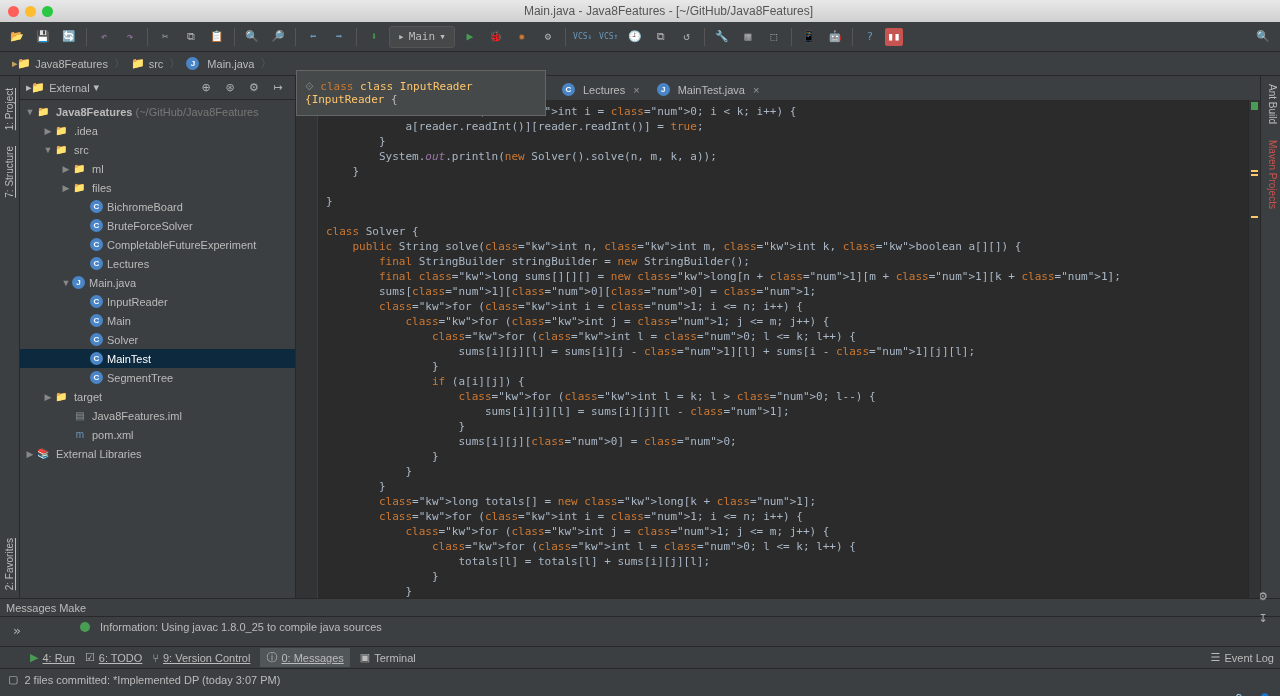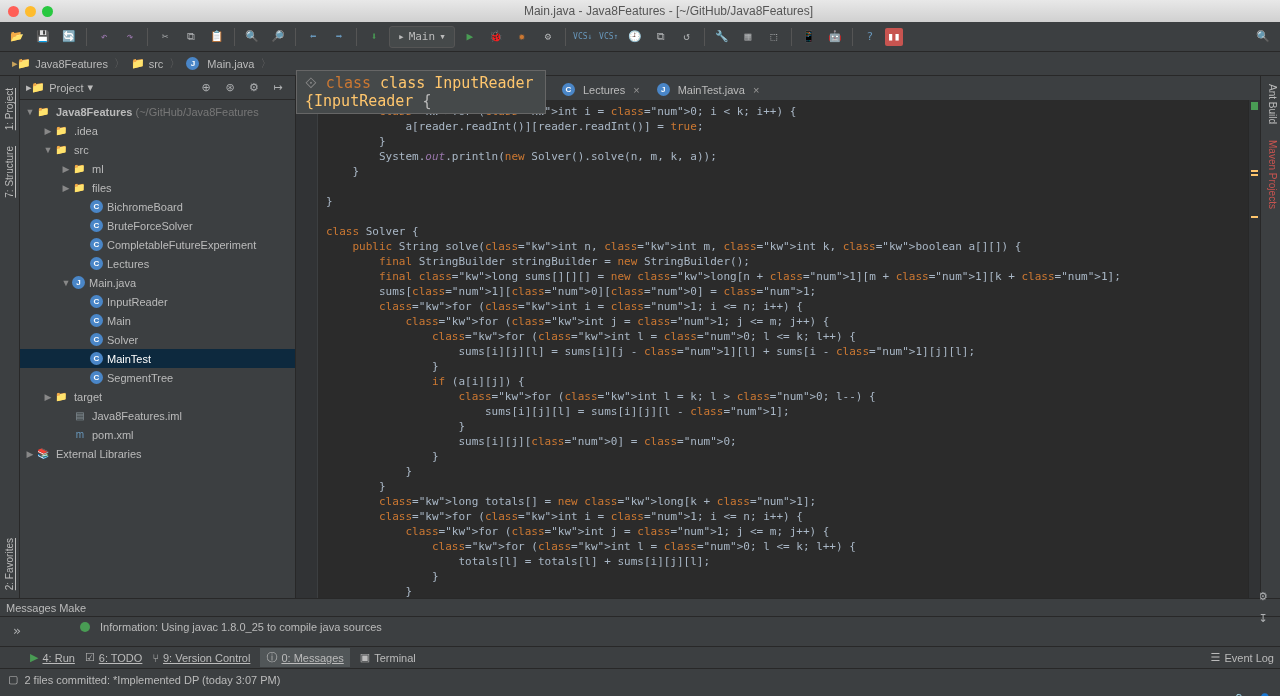--- a/index.html
+++ b/index.html
@@ -27,21 +27,21 @@
 .tree-item { display: flex; align-items: center; height: 19px; padding-right: 4px; cursor: pointer; white-space: nowrap; }
 .tree-item.selected { background: #0d293e; color: #fff; }
 .tree-arrow { width: 12px; text-align: center; color: #888; font-size: 9px; }
 .tree-icon { width: 16px; height: 16px; margin-right: 4px; display: inline-flex; align-items: center; justify-content: center; font-size: 10px; }
 .ic-folder { color: #c9a35b; }
 .ic-folder-src { color: #5896be; }
 .ic-class { background: #4a86c7; color: #fff; border-radius: 50%; width: 13px; height: 13px; font-size: 8px; font-weight: bold; }
 .ic-file { color: #87939a; }
 .editor-area { flex: 1; display: flex; flex-direction: column; background: #2b2b2b; position: relative; }
 .tab-bar { height: 24px; background: #3c3f41; display: flex; align-items: flex-end; font-family: -apple-system, sans-serif; font-size: 11px; }
-.floating-nav { position: absolute; left: 0; top: -6px; background: #45494a; border: 1px solid #666; padding: 3px 8px; font-family: Menlo, monospace; font-size: 15px; z-index: 10; width: 250px; }
+.floating-nav { position: absolute; left: 0; top: -6px; background: #45494a; border: 1px solid #666; padding: 9px 8px; font-family: Menlo, monospace; font-size: 11px; z-index: 10; width: 250px; }
 .ed-tab { padding: 4px 8px; display: flex; align-items: center; gap: 4px; background: #515658; cursor: pointer; margin-right: 1px; }
 .ed-tab.inactive { background: #3c3f41; }
 .close-x { color: #999; font-size: 11px; margin-left: 4px; }
 .code-area { flex: 1; display: flex; overflow: hidden; position: relative; }
 .gutter { width: 22px; background: #313335; border-right: 1px solid #3c3f41; }
 .code { flex: 1; padding: 4px 8px; font-family: Menlo, monospace; font-size: 11px; line-height: 15px; white-space: pre; color: #a9b7c6; overflow: hidden; }
 .kw { color: #cc7832; }
 .fld { color: #9876aa; font-style: italic; }
 .err-strip { width: 12px; background: #313335; border-left: 1px solid #282828; }
 .right-strip { width: 20px; background: #3c3f41; border-left: 1px solid #282828; display: flex; flex-direction: column; }
@@ -147,21 +147,21 @@
     <div class="left-tab">1: Project</div>
     <div class="left-tab">7: Structure</div>
     <div style="flex:1"></div>
     <div class="left-tab">2: Favorites</div>
   </div>
 
   <div class="sidebar">
     <div class="sidebar-header">
       <div class="sidebar-title">
         <span>▸📁</span>
-          <span>Project</span>
+          <span>External</span>
           <span>▾</span>
       </div>
       <div class="sidebar-tools">
         <span class="tb-icon">⊕</span>
         <span class="tb-icon">⊛</span>
         <span class="tb-icon">⚙</span>
         <span class="tb-icon">↦</span>
       </div>
     </div>
     <div class="tree">

